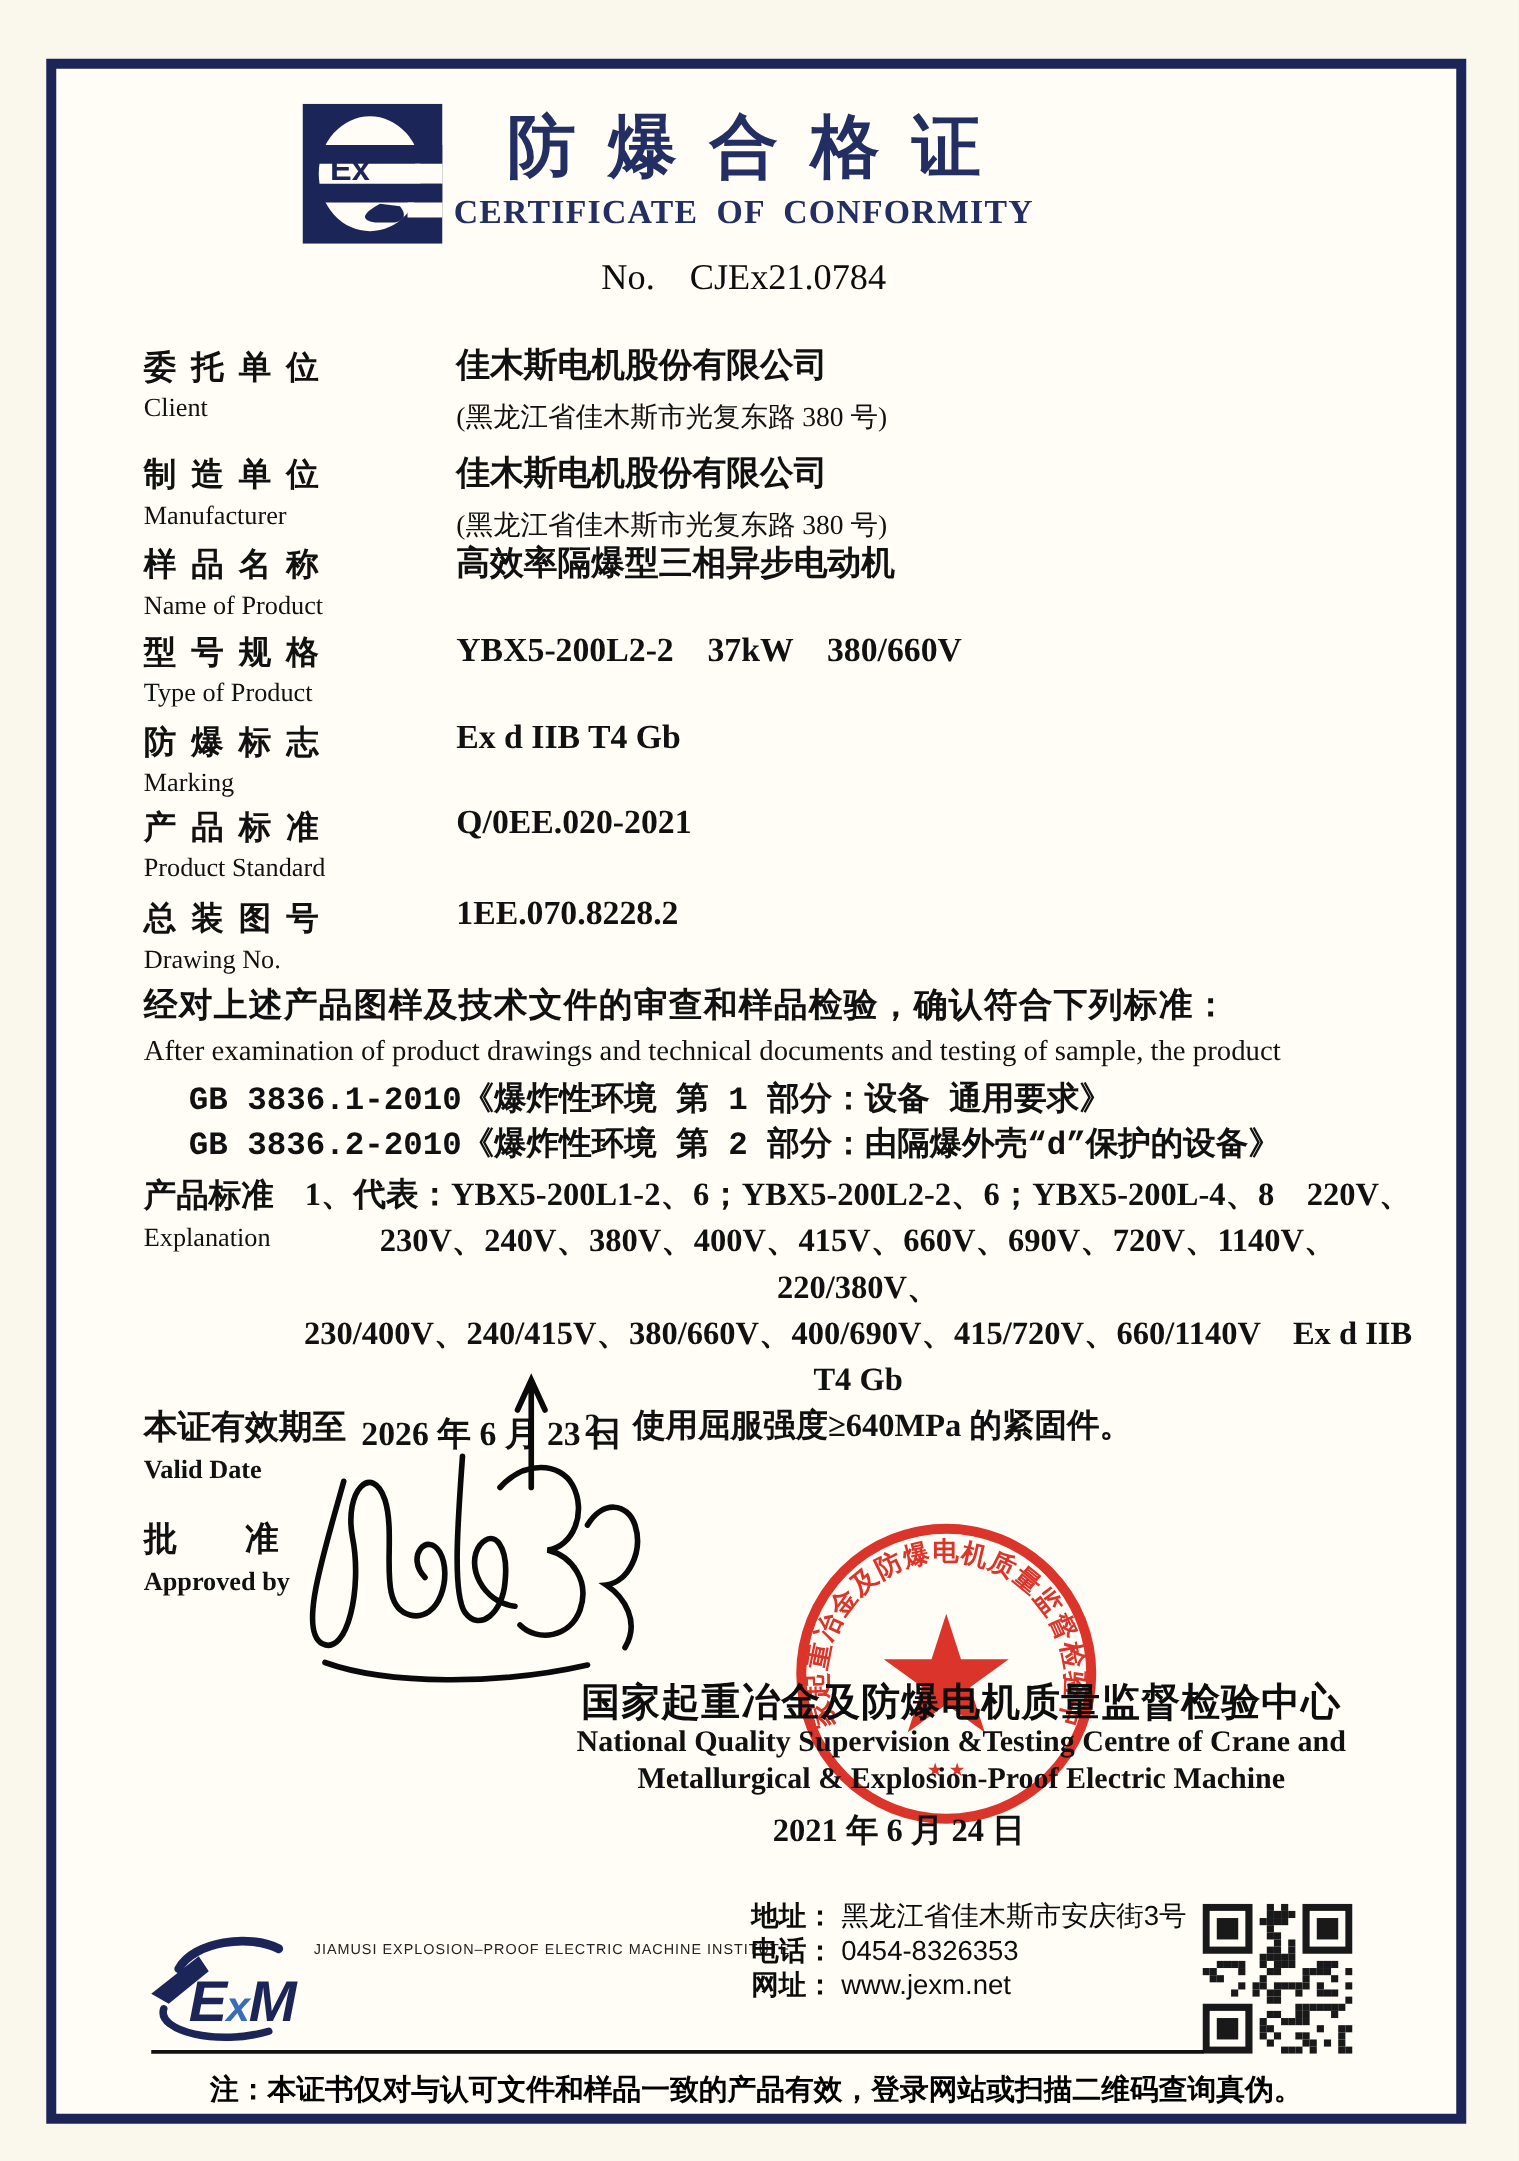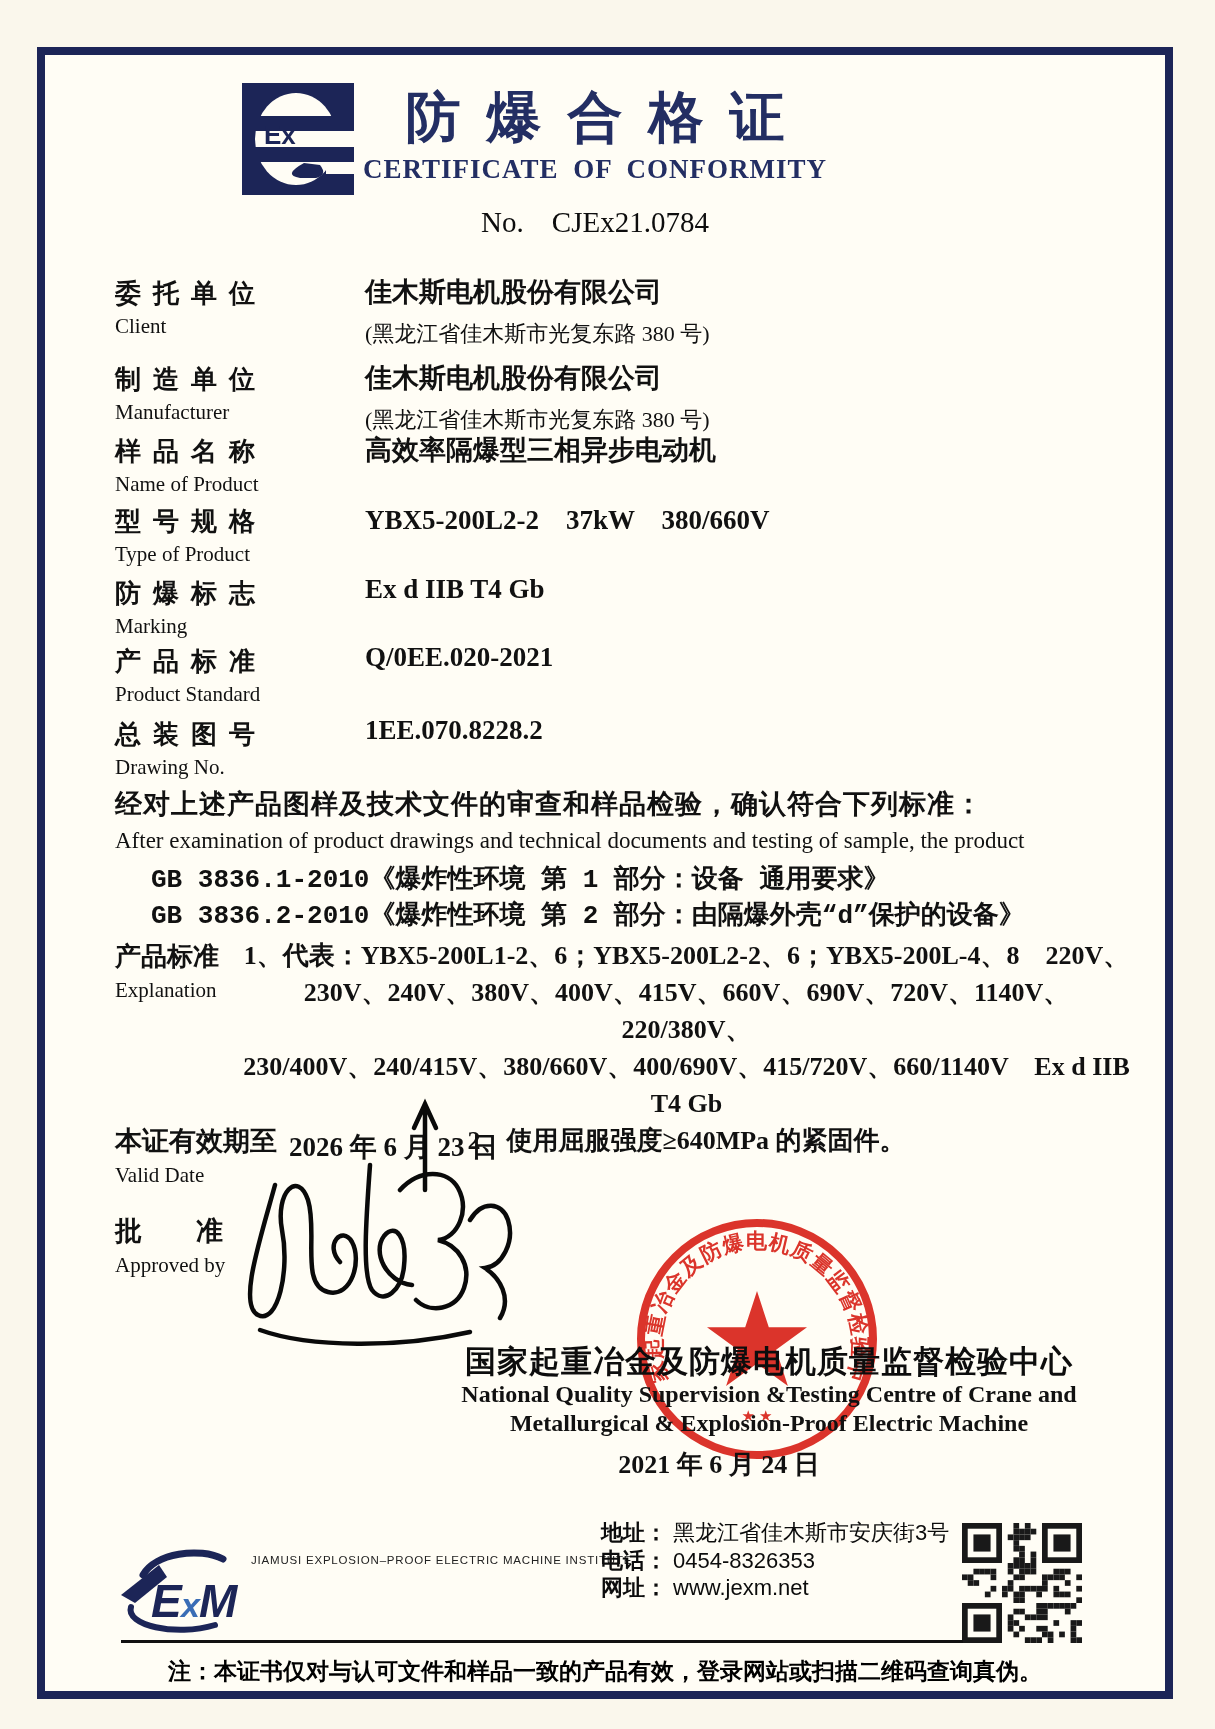--- a/index.html
+++ b/index.html
@@ -34,21 +34,21 @@
   .st-en{font-size:23px;line-height:26px;margin-top:6px;}
   .standards{margin:8px 0 0 36px;font-size:26px;font-weight:600;line-height:36px;font-family:Liberation Mono, monospace;}
 
   .exp-label{left:70px;top:884px;}
   .exp-cn{font-family:"Liberation Sans",sans-serif;font-weight:bold;font-size:26px;}
   .exp-en{font-size:21px;margin-top:4px;}
   .exp-lines{left:194px;top:882px;width:895px;font-size:26px;font-weight:600;line-height:37px;text-align:center;}
 
   .valid-label{left:70px;top:1068px;}
   .vcn{font-family:"Liberation Sans",sans-serif;font-weight:bold;font-size:27px;}
-  .ven{font-size:21px;font-weight:normal;margin-top:4px;}
+  .ven{font-size:21px;font-weight:bold;margin-top:4px;}
   .valid-value{left:244px;top:1074px;font-size:27px;font-weight:700;}
 
   .appr-label{left:70px;top:1158px;}
 
   .sig{left:175px;top:1015px;z-index:3;}
   .stamp{left:582px;top:1154px;z-index:1;opacity:.92;}
 
   .issuer{left:224px;width:1000px;text-align:center;z-index:2;}
   .issuer-cn{top:1286px;font-family:"Liberation Sans",sans-serif;font-weight:bold;font-size:31px;letter-spacing:1px;color:#0d0d0d;}
   .issuer-en1{top:1326px;font-size:24px;font-weight:600;}

